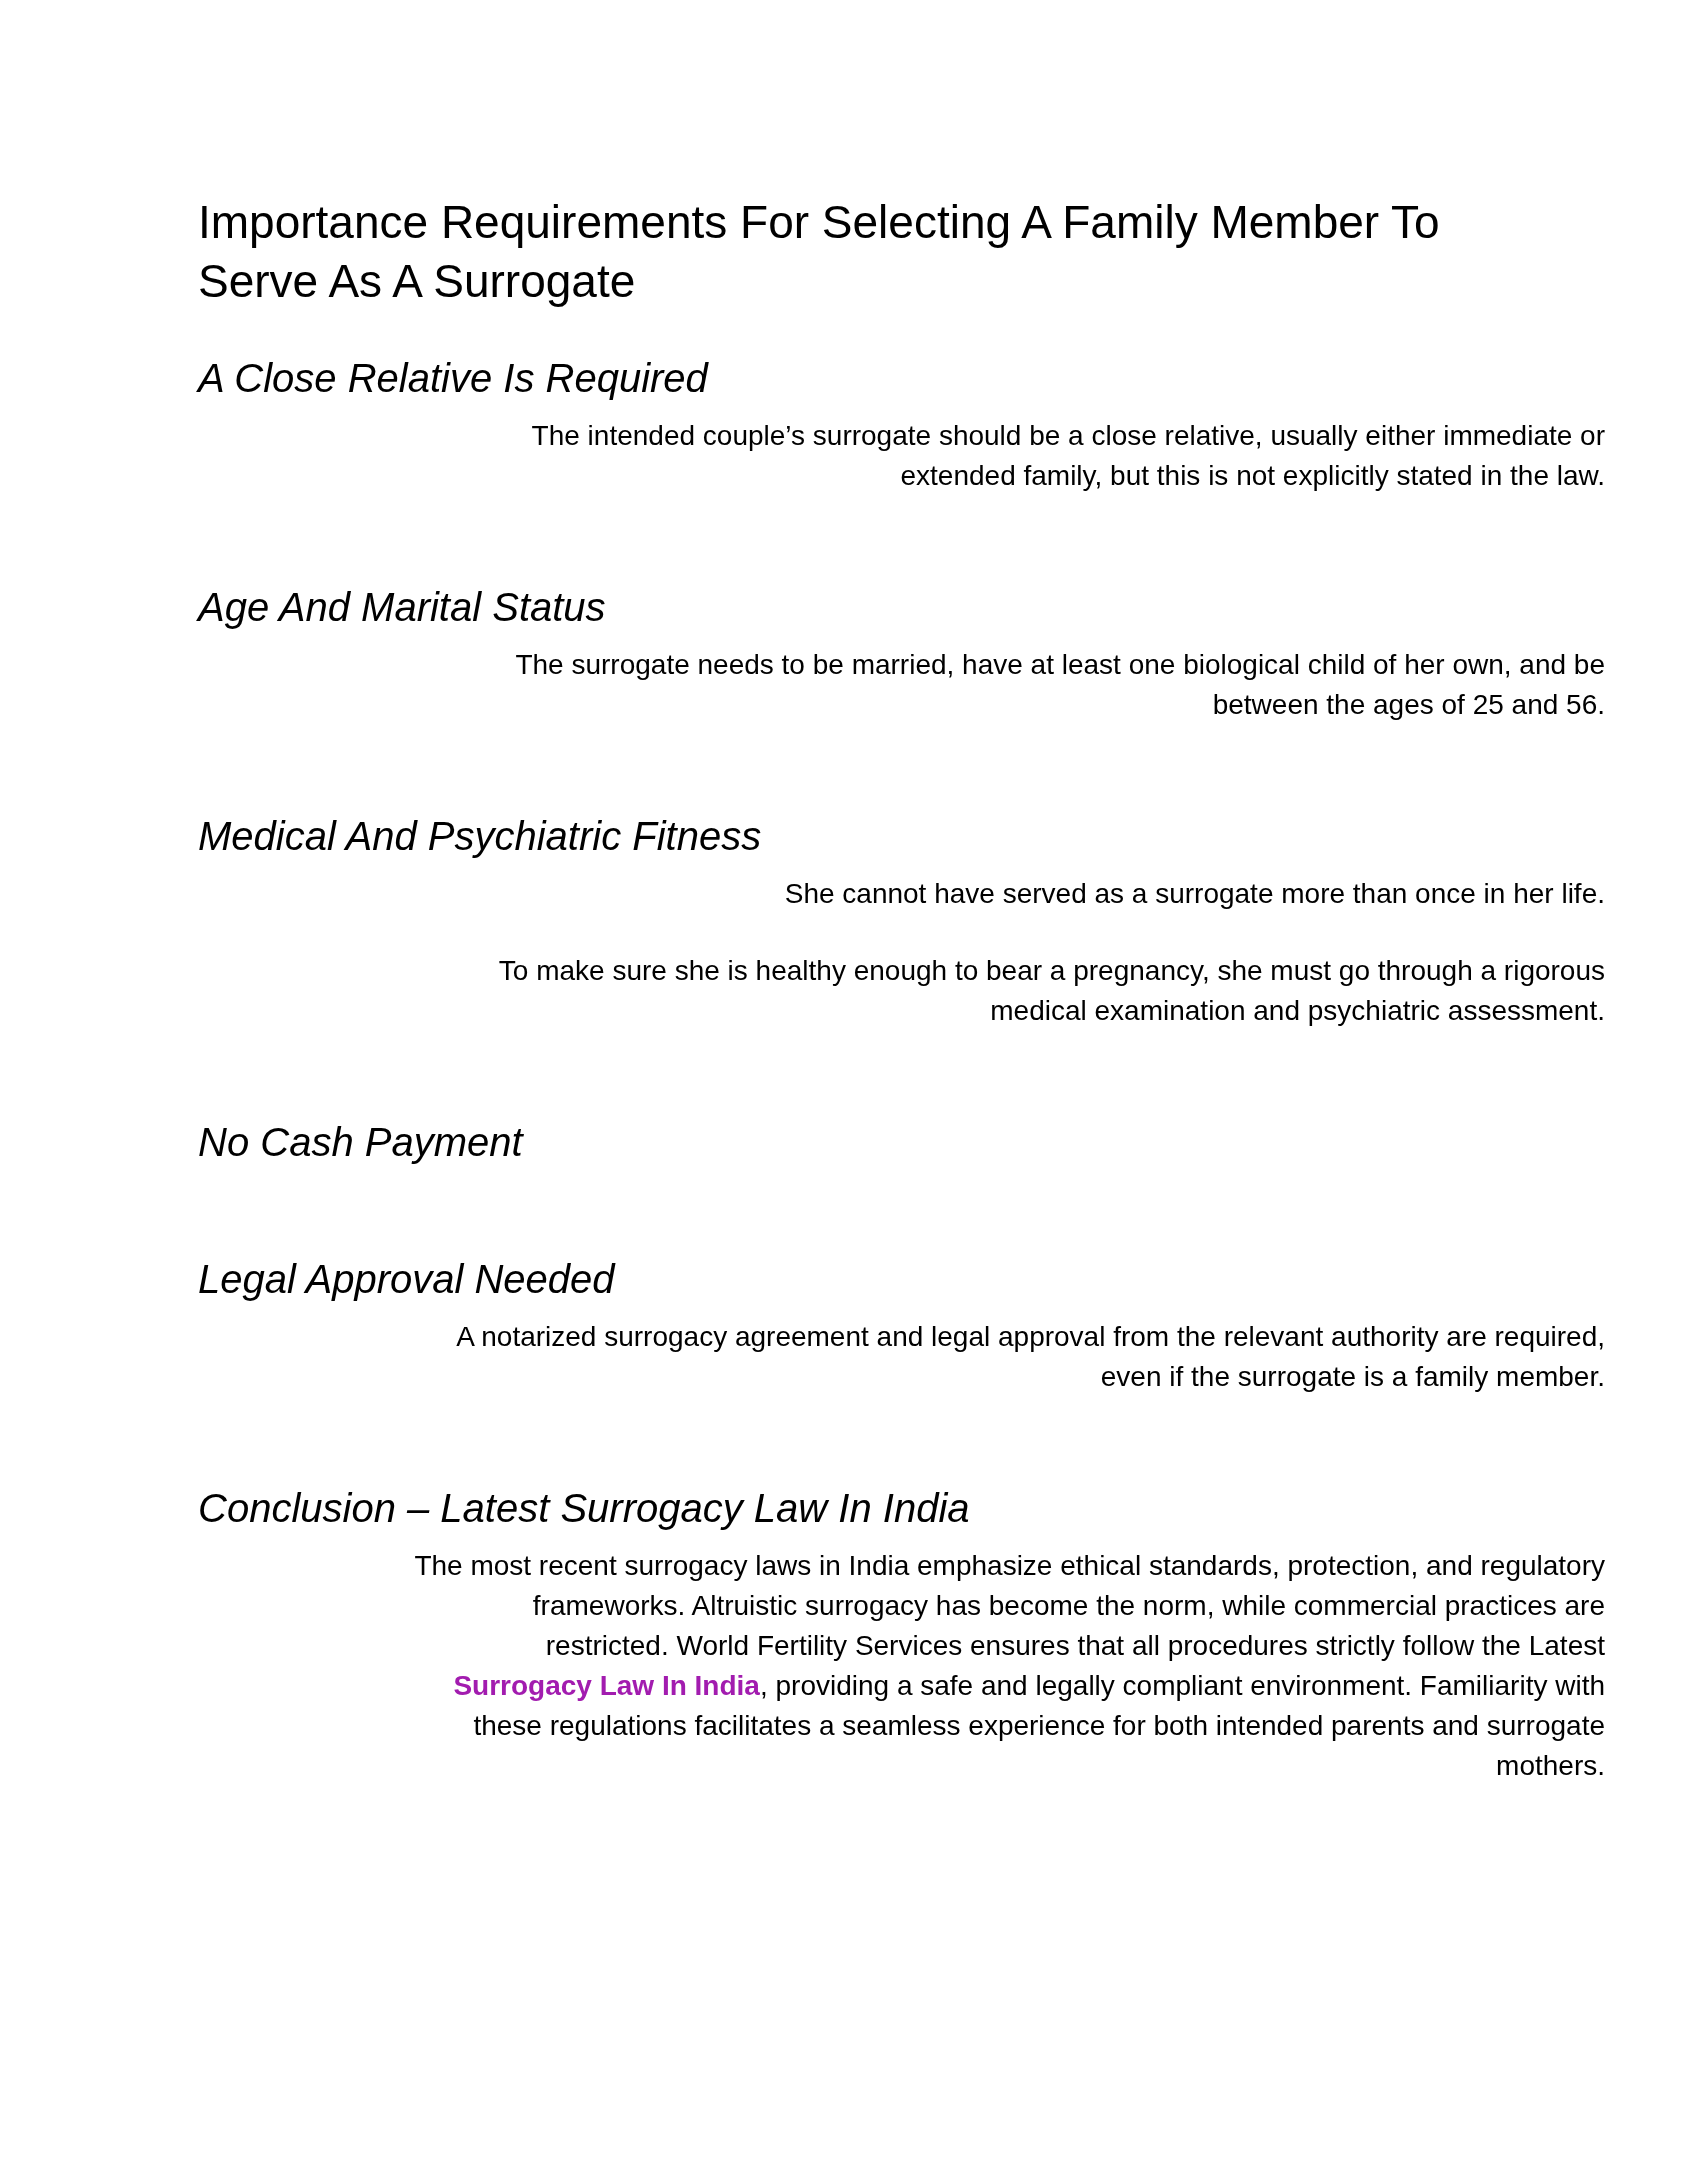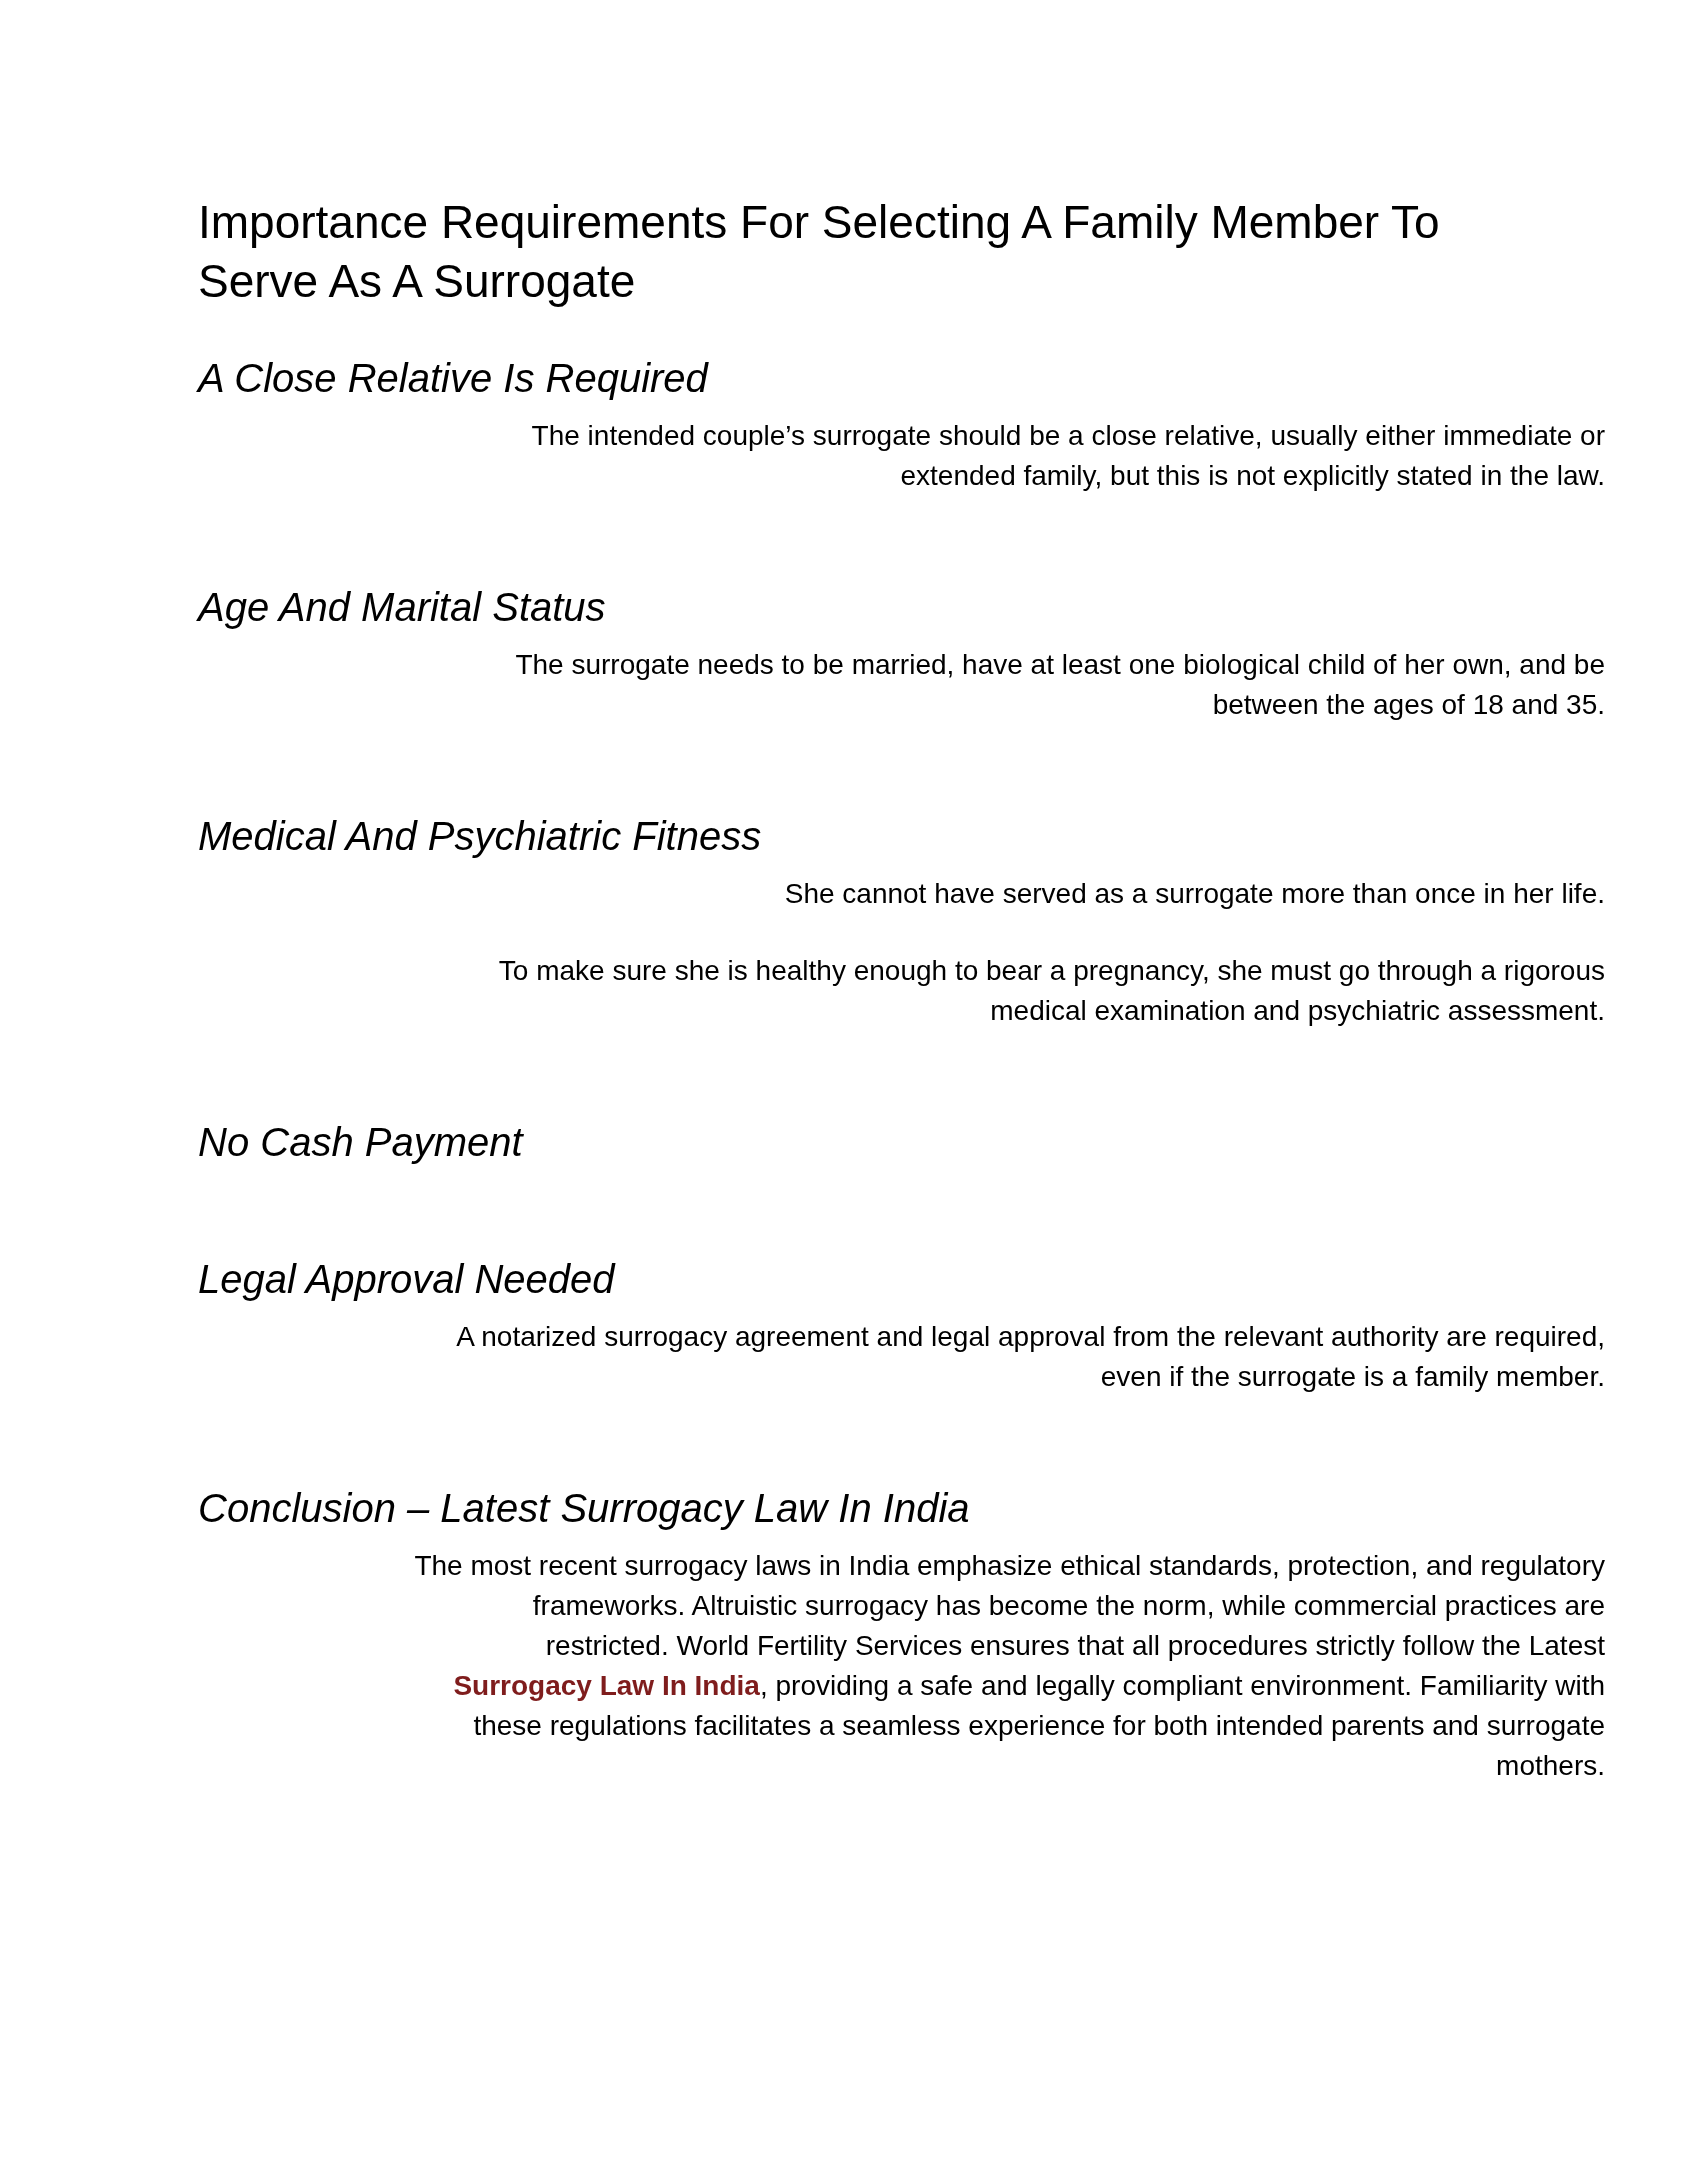--- a/index.html
+++ b/index.html
@@ -44,40 +44,40 @@
     line-height: 40px;
     font-weight: 400;
     margin: 12px 0 0 0;
     white-space: pre;
     text-align: right;
   }
   p.doc-para + p.doc-para {
     margin-top: 37px;
   }
   a.inline-link {
-    color: #7f1d1d;
+    color: #a21caf;
     font-weight: 700;
     text-decoration: none;
   }
 </style>
 </head>
 <body>
 
 <div class="page">
 
   <h1 class="doc-title">Importance Requirements For Selecting A Family Member To
 Serve As A Surrogate</h1>
 
   <h2 class="doc-heading first">A Close Relative Is Required</h2>
   <p class="doc-para">The intended couple’s surrogate should be a close relative, usually either immediate or
 extended family, but this is not explicitly stated in the law.</p>
 
   <h2 class="doc-heading">Age And Marital Status</h2>
   <p class="doc-para">The surrogate needs to be married, have at least one biological child of her own, and be
-between the ages of 18 and 35.</p>
+between the ages of 25 and 56.</p>
 
   <h2 class="doc-heading">Medical And Psychiatric Fitness</h2>
   <p class="doc-para">She cannot have served as a surrogate more than once in her life.</p>
   <p class="doc-para">To make sure she is healthy enough to bear a pregnancy, she must go through a rigorous
 medical examination and psychiatric assessment.</p>
 
   <h2 class="doc-heading">No Cash Payment</h2>
 
   <h2 class="doc-heading">Legal Approval Needed</h2>
   <p class="doc-para">A notarized surrogacy agreement and legal approval from the relevant authority are required,

